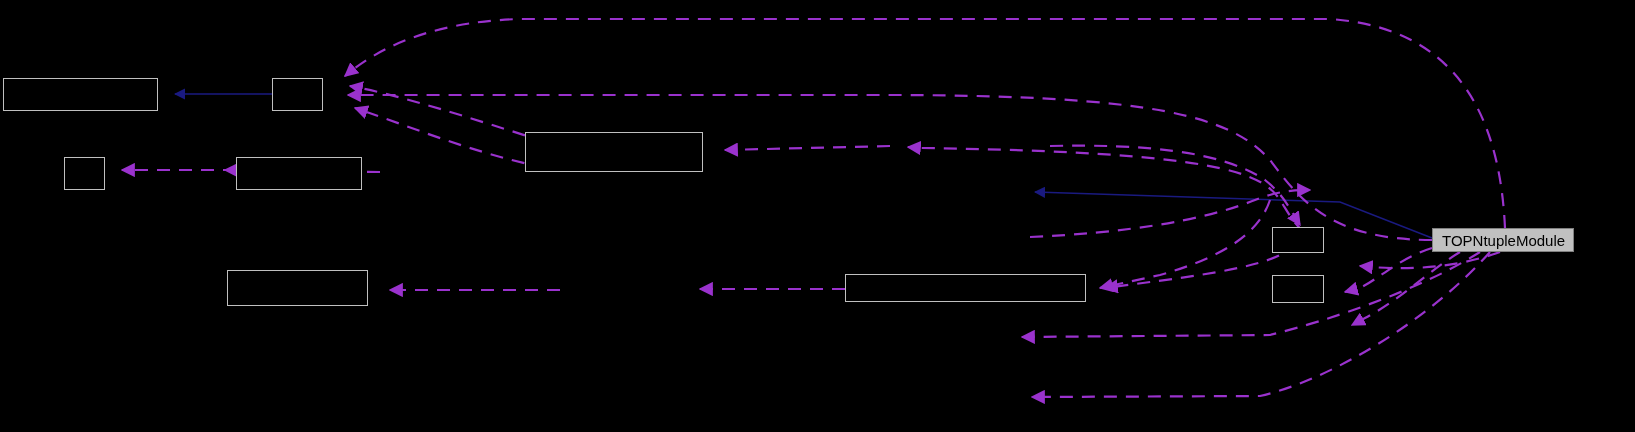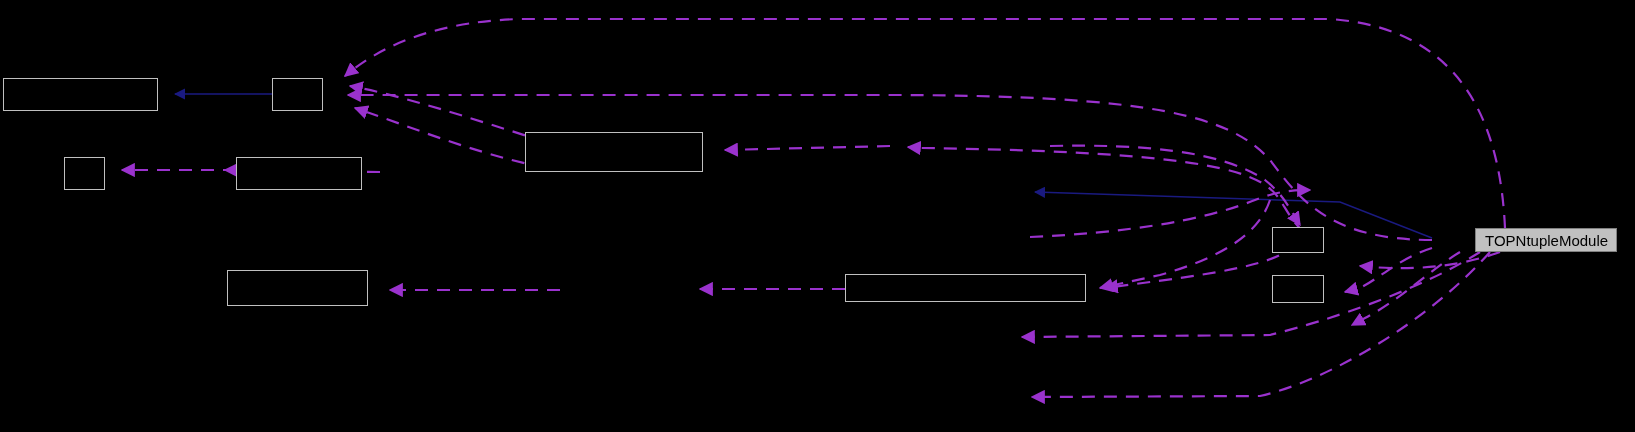--- a/index.html
+++ b/index.html
@@ -123,17 +123,17 @@
   </div>
 
   <div class="node-box" style="left:1272px; top:227px; width:52px; height:26px;">
     <span class="node-label"></span>
   </div>
 
   <div class="node-box" style="left:1272px; top:275px; width:52px; height:28px;">
     <span class="node-label"></span>
   </div>
 
-  <div class="node-box highlight" style="left:1432px; top:228px; width:142px; height:24px;margin-left:43px;">
+  <div class="node-box highlight" style="left:1432px; top:228px; width:142px; height:24px;">
     <span class="node-label">TOPNtupleModule</span>
   </div>
 
 </div>
 
 </body></html>

